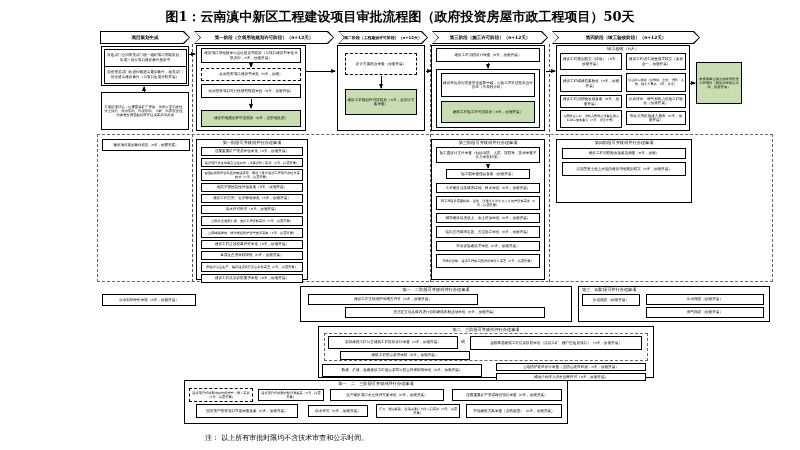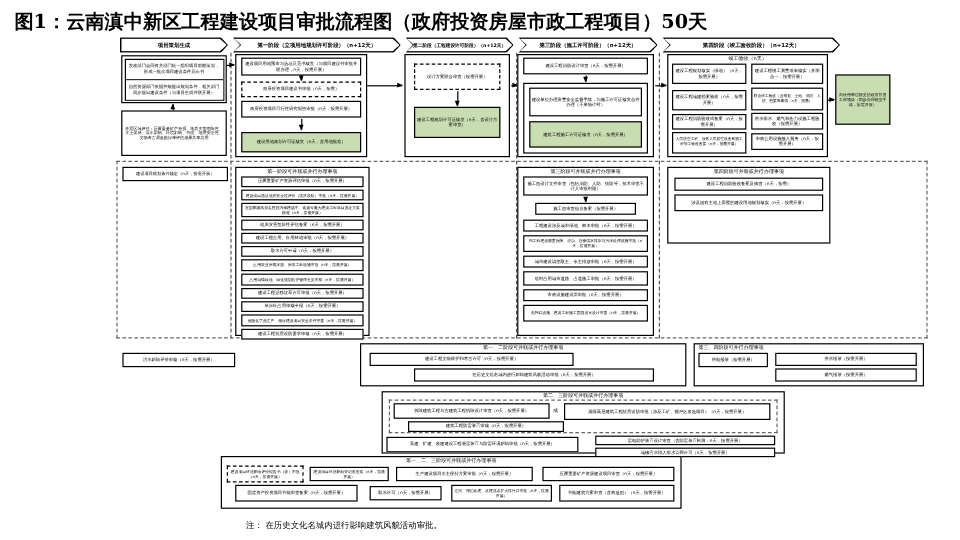--- a/index.html
+++ b/index.html
@@ -1,20 +1,20 @@
 <!DOCTYPE html>
 <html><head>
 <meta charset="utf-8">
 <style>
   html,body{margin:0;padding:0;background:#fff;}
   #page{position:relative;width:800px;height:450px;background:#fff;overflow:hidden;
         font-family:"DejaVu Sans",sans-serif;color:#000;}
   .abs{position:absolute;}
-  #title{left:12px;right:0;top:8px;text-align:left;font-family:"DejaVu Serif",serif;
-         font-weight:bold;font-size:16px;}
+  #title{left:0;right:0;top:8px;text-align:center;font-family:"DejaVu Serif",serif;
+         font-weight:bold;font-size:13px;}
   
   .banner{top:31px;height:13px;}
   .banner .shape{position:absolute;inset:0;background:#000;}
   .banner .fill{position:absolute;inset:1px;background:#fff;display:flex;align-items:center;
                 justify-content:center;font-size:4.5px;font-weight:bold;white-space:nowrap;}
   .arr-shape{clip-path:polygon(0 0,calc(100% - 6px) 0,100% 50%,calc(100% - 6px) 100%,0 100%,6px 50%);}
   .arr-shape-first{clip-path:polygon(0 0,calc(100% - 6px) 0,100% 50%,calc(100% - 6px) 100%,0 100%);}
   
   .box{border:1px solid #000;background:#fff;display:flex;align-items:center;justify-content:center;
        text-align:center;font-size:3.6px;line-height:1.25;padding:1px;box-sizing:border-box;overflow:hidden;}
@@ -184,15 +184,15 @@
   </div>
   <div class="abs box dashedb" style="left:189px;top:388px;width:64px;height:14px;font-size:3.2px;">建设项目环境影响评价报告书（表）审批（n天，按需开展）</div>
   <div class="abs box" style="left:258px;top:389px;width:66px;height:12px;font-size:3.2px;">建设项目环境影响登记表备案（n天，按需开展）</div>
   <div class="abs box" style="left:330px;top:389px;width:114px;height:12px;">生产建设项目水土保持方案审批（n天，按需开展）</div>
   <div class="abs box" style="left:452px;top:389px;width:110px;height:12px;">压覆重要矿产资源建设项目审查（n天，按需开展）</div>
   <div class="abs box" style="left:196px;top:404px;width:102px;height:14px;">固定资产投资项目节能审查备案（n天，按需开展）</div>
   <div class="abs box" style="left:308px;top:405px;width:60px;height:12px;">取水许可（n天，按需开展）</div>
   <div class="abs box" style="left:376px;top:404px;width:84px;height:14px;font-size:3.2px;">江河、湖泊新建、改建或者扩大排污口审批（n天，按需开展）</div>
   <div class="abs box" style="left:466px;top:404px;width:96px;height:14px;">节能建筑方案审查（含构造图）（n天，按需开展）</div>
 
-  <div class="abs" id="note" style="left:205px;top:433px;">注：  在历史文化名城内进行影响建筑风貌活动审批。</div>
+  <div class="abs" id="note" style="left:205px;top:433px;">注：  以上所有审批时限均不含技术审查和公示时间。</div>
 
 </div>
 
 </body></html>

